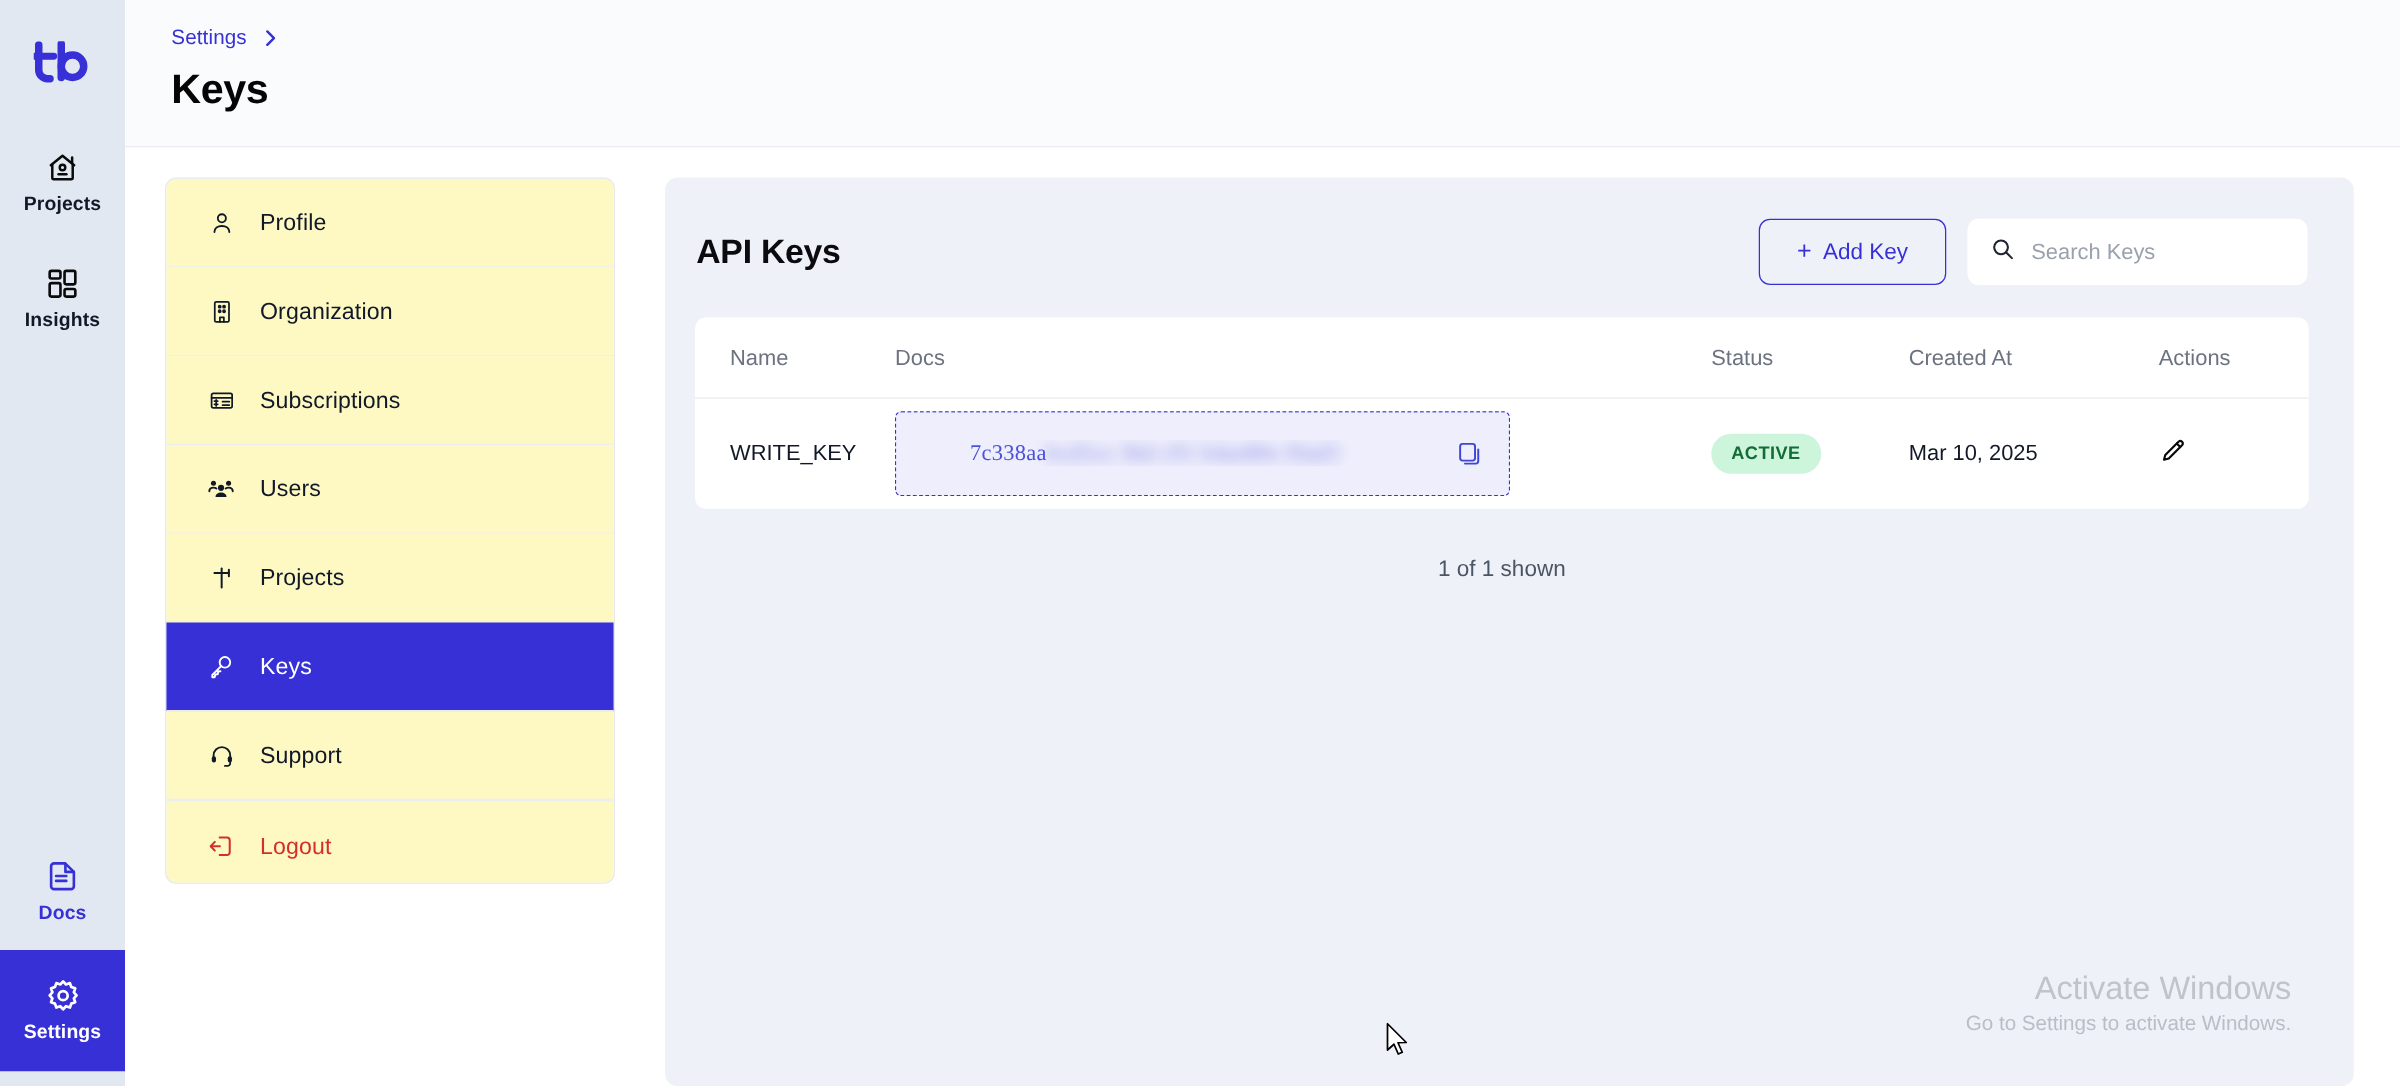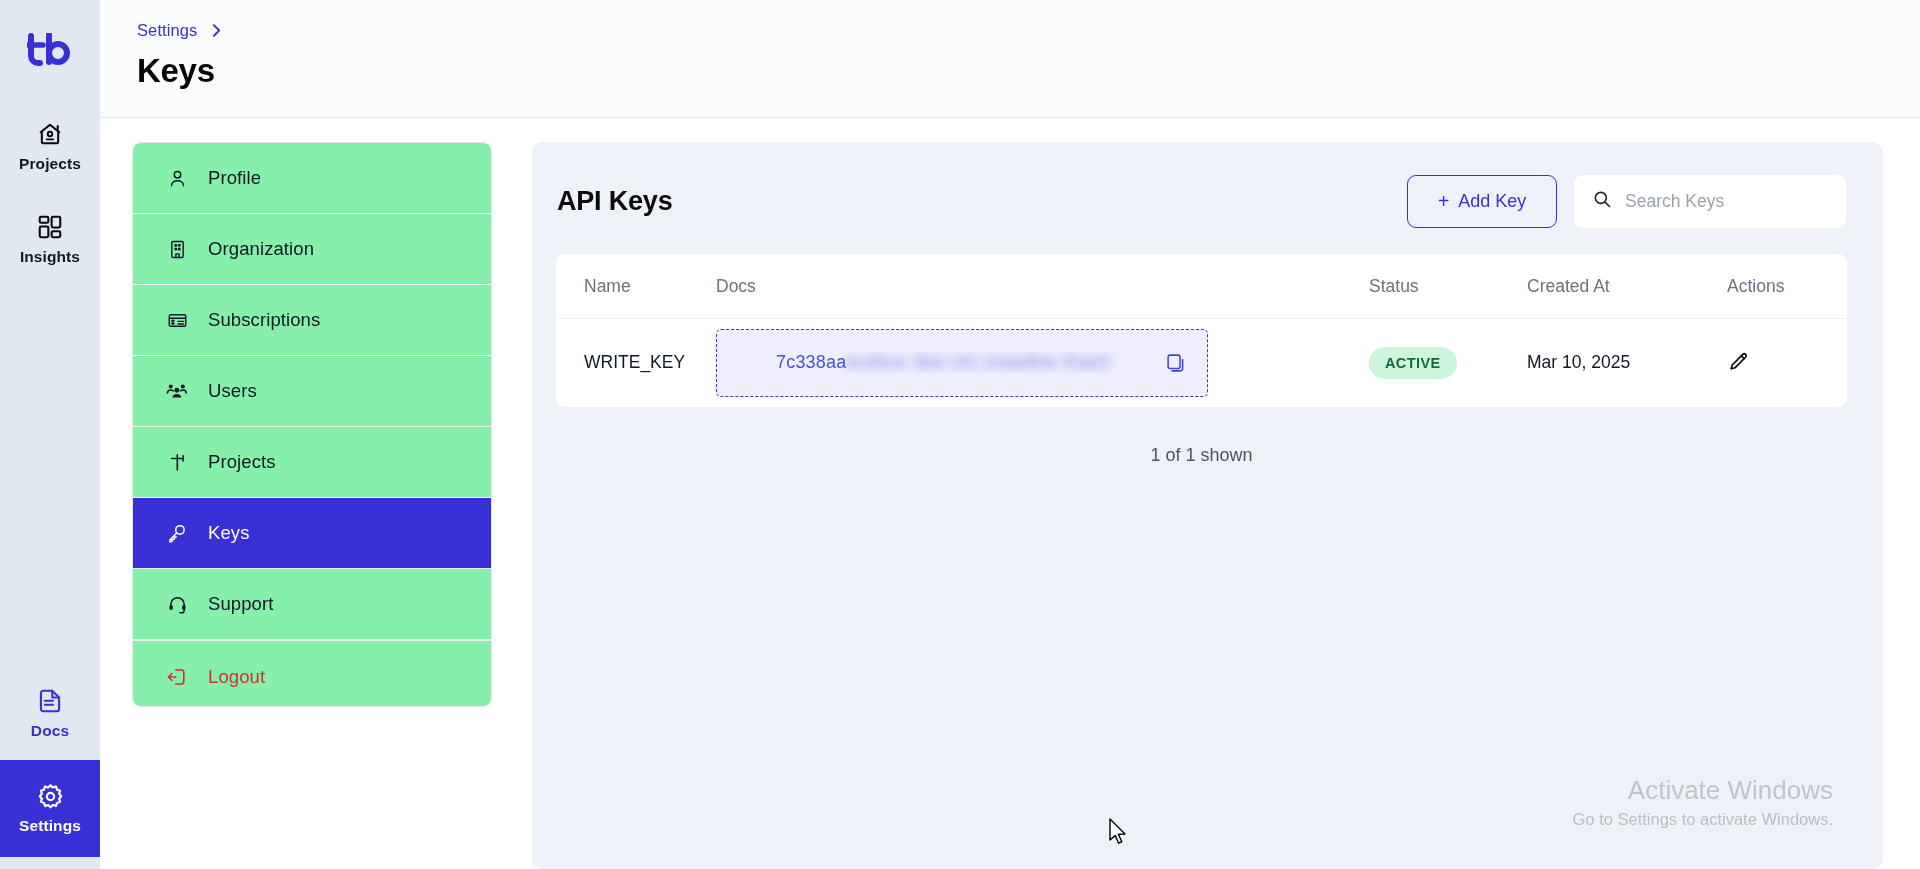--- a/index.html
+++ b/index.html
@@ -78,21 +78,21 @@
     border: 1px solid #e6e8ec;
     border-radius: 9px;
     overflow: hidden;
   }
   .menu-row {
     height: 71px;
     display: flex; align-items: center; gap: 20px;
     padding-left: 33px;
     border-bottom: 1px solid #eceef1;
     cursor: pointer;
-    background: #86efac;
+    background: #fef9c3;
   }
   .menu-row:last-child { border-bottom: none; }
   .menu-row .m-ico { width: 22px; height: 22px; display: flex; align-items: center; justify-content: center; }
   .menu-row .m-lbl { font-size: 18.5px; color: #111827; letter-spacing: .1px; }
   .menu-row.selected { background: #3730d6; }
   .menu-row.selected .m-lbl { color: #ffffff; }
   .menu-row.danger .m-lbl { color: #d32f2f; }
   .menu-row.logout-row { height: 72px; border-top: 1px solid #eceef1; }
 
   
@@ -162,21 +162,21 @@
     display: inline-flex; align-items: center; justify-content: space-between;
     width: 492px; height: 68px;
     background: #eeeefc;
     border: 1.5px dashed #3730d6;
     border-radius: 5px;
     padding: 0 20px 0 59px;
     cursor: pointer;
   }
   .key-text {
     font-size: 18px; color: #3f46d6; white-space: nowrap; overflow: hidden;
-    position: relative; flex: 1; letter-spacing: .2px;
+    position: relative; flex: 1; letter-spacing: .2px; font-family: Liberation Serif, serif;
   }
   .key-visible { color: #4b52d8; }
   .key-blur {
     color: #3f46d6; filter: blur(5px); opacity: .62; letter-spacing: .4px;
   }
   .copy-btn { flex: 0 0 auto; display: flex; align-items: center; padding-left: 14px; cursor: pointer; }
 
   .badge {
     display: inline-flex; align-items: center; justify-content: center;
     height: 32px; padding: 0 16px;

